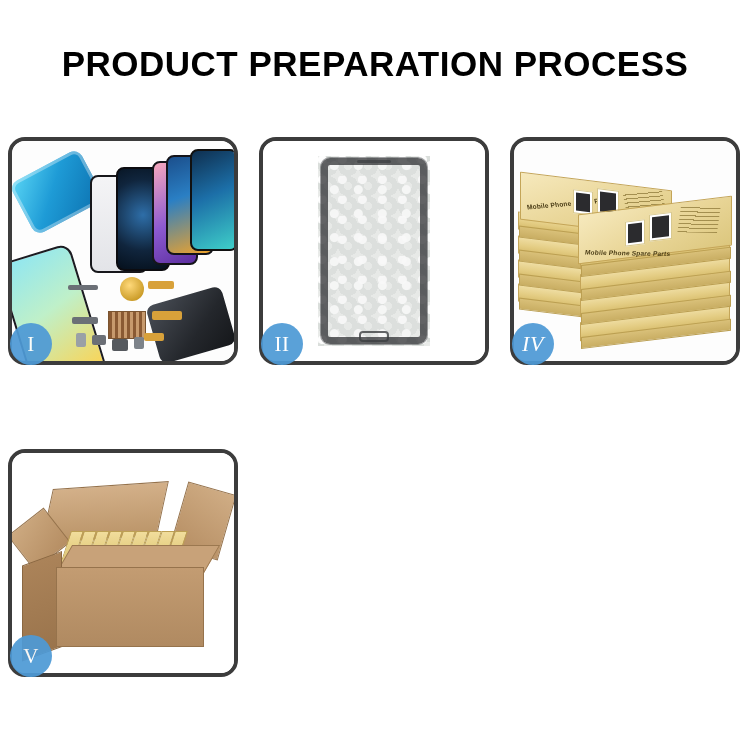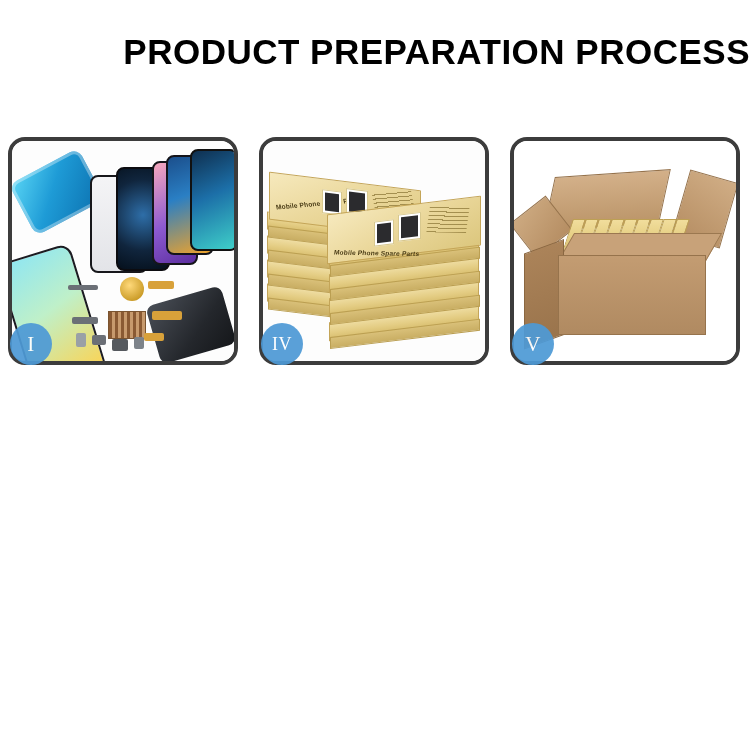--- a/index.html
+++ b/index.html
@@ -4,21 +4,21 @@
 <style>
   html,body{margin:0;padding:0;}
   body{
     width:750px;height:750px;background:#ffffff;
     font-family:"Liberation Sans","DejaVu Sans",sans-serif;
     overflow:hidden;position:relative;
   }
   .page{width:750px;height:750px;position:relative;box-sizing:border-box;}
 
   
-  .header{padding-top:34px;text-align:right;}
+  .header{padding-top:46px;text-align:center;}
   .title{
     font-size:35px;font-weight:700;letter-spacing:0.5px;color:#000;
     line-height:1;white-space:nowrap;
   }
   .subtitle{
     margin-top:13px;font-size:15.5px;color:#1a1a1a;font-weight:400;
     letter-spacing:0.1px;white-space:nowrap;
   }
 
   
@@ -35,21 +35,21 @@
   }
   .panel-inner{
     position:absolute;inset:0;border-radius:13px;overflow:hidden;background:#fff;
   }
   .badge{
     position:absolute;left:-2px;bottom:-4px;width:42px;height:42px;border-radius:50%;
     background:#4e9ad6;color:#fff;display:flex;align-items:center;justify-content:center;
     font-family:"Liberation Serif","DejaVu Serif",serif;
     font-size:21px;letter-spacing:0.5px;z-index:9;opacity:.93;
   }
-  .badge.sm{font-size:18px;}
+  .badge.sm{font-size:22px;font-style:italic;}
 
   
   .p1{background:#fdfdfd;}
   .ph{position:absolute;border-radius:6px;}
   .ph1{left:6px;top:22px;width:78px;height:58px;
     background:linear-gradient(135deg,#5ad6f5 0%,#1e9bd6 45%,#0b6fae 100%);
     transform:rotate(-28deg);border-radius:9px;
     box-shadow:inset 0 0 0 3px rgba(255,255,255,.35);}
   .ph2{left:2px;top:110px;width:72px;height:130px;transform:rotate(-17deg);
     background:linear-gradient(160deg,#8fe6f2 0%,#bff0c9 45%,#ffd24d 100%);
@@ -218,20 +218,28 @@
           <div class="pt" style="left:44px;top:62px;width:16px;height:12px;background:#55595e;"></div>
           <div class="pt" style="left:66px;top:60px;width:10px;height:12px;background:#7d838a;"></div>
           <div class="flex" style="left:80px;top:4px;width:26px;height:8px;"></div>
           <div class="flex" style="left:84px;top:34px;width:30px;height:9px;"></div>
           <div class="flex" style="left:76px;top:56px;width:20px;height:8px;"></div>
         </div>
       </div>
       <div class="badge">I</div>
     </div>
 
+    <div class="panel">
+      <div class="panel-inner p2">
+        <div class="bubble">
+          <div class="glass"></div>
+        </div>
+      </div>
+      <div class="badge">II</div>
+    </div>
 
 
     <div class="panel">
       <div class="panel-inner p4">
         <div class="stack">
           <div class="gb" style="left:0;top:128px;width:122px;height:16px;transform:skewY(7deg);">
               <i class="side"></i>
             </div>
           <div class="gb" style="left:0;top:104px;width:122px;height:16px;transform:skewY(7deg);">
               <i class="side"></i>

